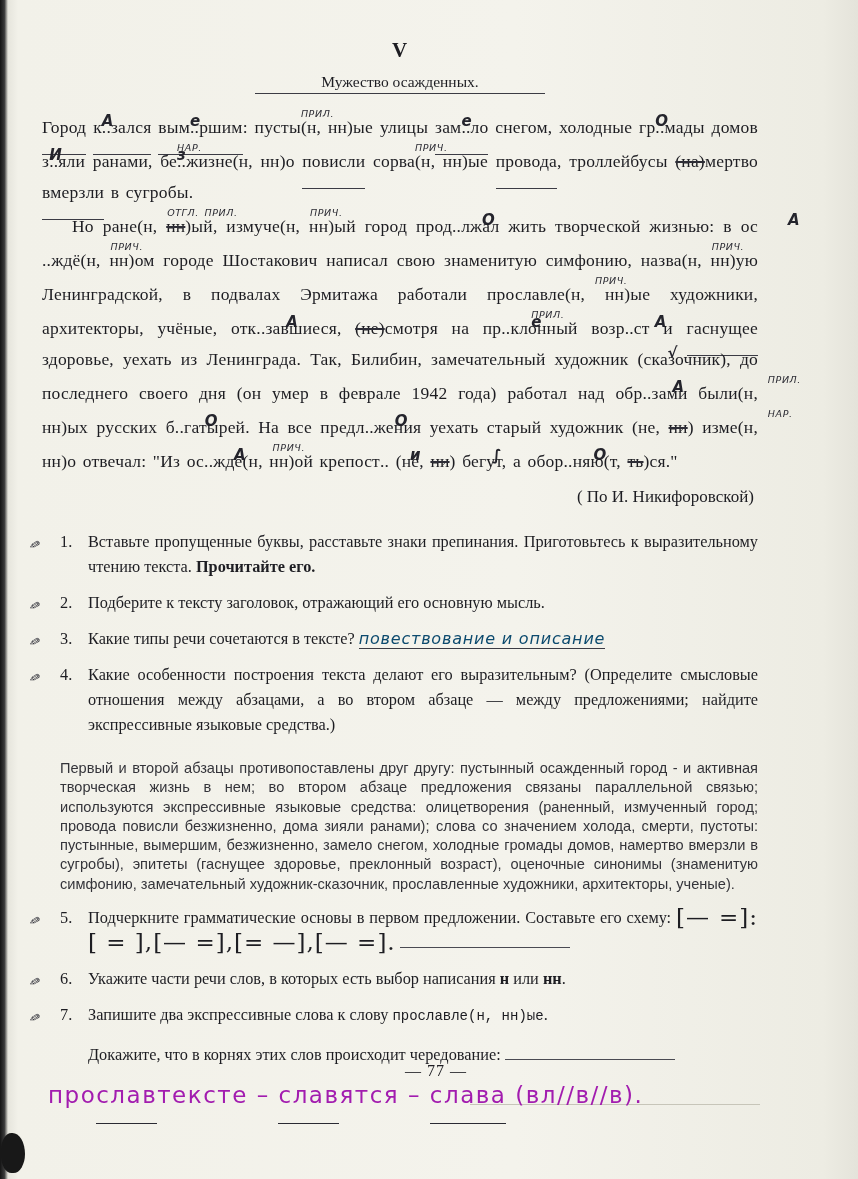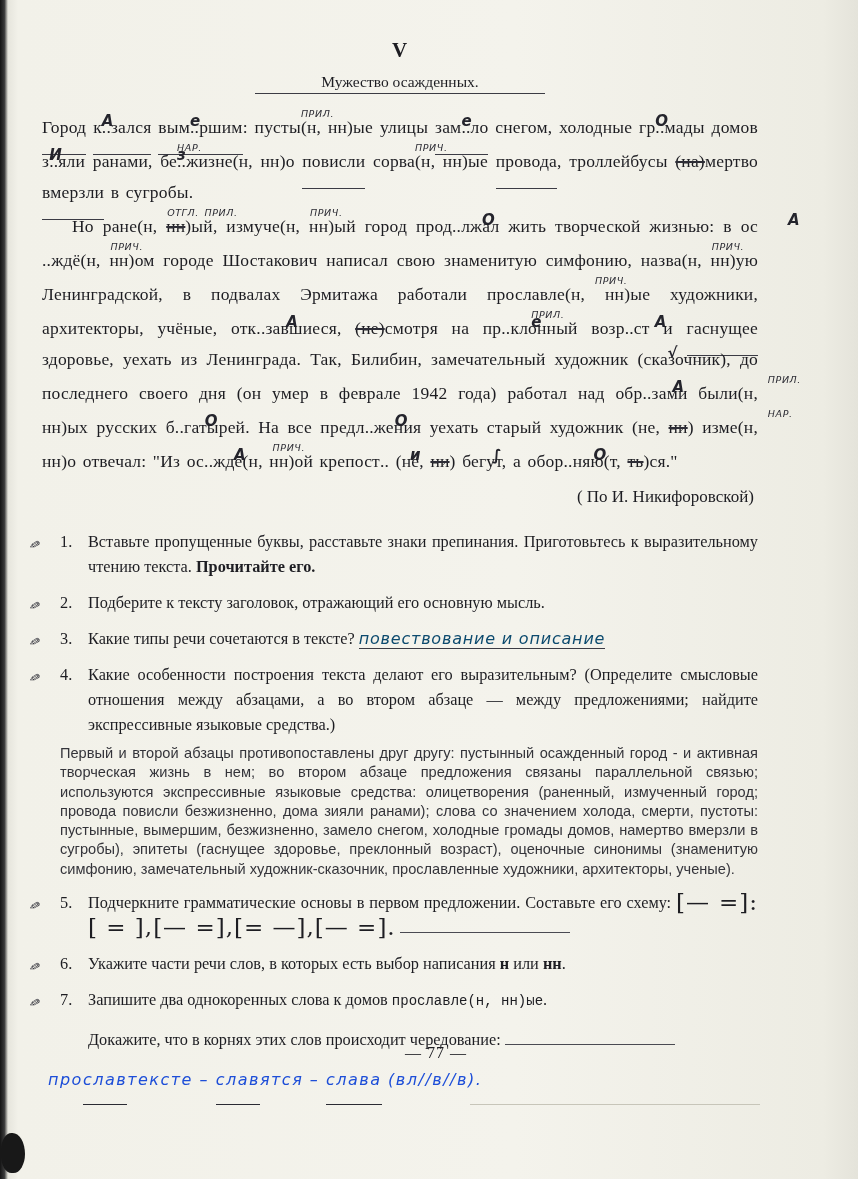--- a/index.html
+++ b/index.html
@@ -29,30 +29,30 @@
   .seg-hl{display:inline-block;width:0;overflow:visible;white-space:nowrap;line-height:12px;
     font-family:"DejaVu Sans",sans-serif;font-style:italic;font-weight:bold;font-size:15px;
     vertical-align:7px;color:#24242c;}
   .seg-l{display:inline-block;width:0;overflow:visible;white-space:nowrap;line-height:9px;
     font-family:"DejaVu Sans",sans-serif;font-style:italic;font-size:9.5px;letter-spacing:0.6px;
     vertical-align:16px;color:#2b2b33;}
   .seg-hu{font-family:"DejaVu Sans",sans-serif;font-style:italic;font-size:16px;
     border-bottom:1.5px solid #3b3b44;color:#0c4a6e;letter-spacing:0.8px;}
   .seg-sch{font-family:"DejaVu Serif",serif;font-size:23px;letter-spacing:1px;vertical-align:-2px;}
   .seg-bl{display:inline-block;width:170px;height:14px;border-bottom:1.2px solid #4a4a52;}
-  .seg-hw{font-family:"DejaVu Sans",sans-serif;font-style:italic;font-size:16px;letter-spacing:1.5px;color:#1d4ed8;}
+  .seg-hw{font-family:"DejaVu Sans",sans-serif;font-size:23px;letter-spacing:1.5px;color:#a21caf;}
   .seg-hwu{border-bottom:1.5px solid #2a2a33;padding-bottom:15px;}
   
   #sections{margin-top:4px;}
   .section{position:relative;margin-top:11px;font-size:16.3px;line-height:25px;text-align:justify;}
   .section-exercise{padding-left:46px;}
   .section-exercise .num{position:absolute;left:18px;}
   .pen-icon{position:absolute;left:-13px;top:3px;font-size:13px;color:#2f2f37;
     transform:rotate(105deg);display:inline-block;}
-  .section-answer{padding-left:18px;margin-top:7px;font-family:"Liberation Sans",sans-serif;
+  .section-answer{padding-left:18px;margin-top:22px;font-family:"Liberation Sans",sans-serif;
     font-size:14.6px;line-height:19.3px;color:#34343a;text-align:justify;}
   .section-note{padding-left:46px;margin-top:13px;}
   .section-handline{padding-left:6px;margin-top:12px;line-height:32px;}
   .footer{position:absolute;left:36px;bottom:34px;width:716px;text-align:center;font-size:16px;letter-spacing:1px;}
 </style>
 </head>
 <body>
 
 <div class="scan-edge-left"></div>
 <div class="scan-blob"></div>
@@ -69,18 +69,18 @@
     </div>
   <div class="attribution">( По И. Никифоровской)</div>
   <div id="sections">
       <div class="section section-exercise"><span class="pen-icon">✎</span><span class="num">1.</span><span class="seg-p">Вставьте пропущенные буквы, расставьте знаки препинания. Приготовьтесь к выразительному чтению текста. </span><span class="seg-pb">Прочитайте его.</span></div>
       <div class="section section-exercise"><span class="pen-icon">✎</span><span class="num">2.</span><span class="seg-p">Подберите к тексту заголовок, отражающий его основную мысль.</span></div>
       <div class="section section-exercise"><span class="pen-icon">✎</span><span class="num">3.</span><span class="seg-p">Какие типы речи сочетаются в тексте? </span><span class="seg-hu">повествование и описание</span></div>
       <div class="section section-exercise"><span class="pen-icon">✎</span><span class="num">4.</span><span class="seg-p">Какие особенности построения текста делают его выразительным? (Определите смысловые отношения между абзацами, а во втором абзаце — между предложениями; найдите экспрессивные языковые средства.)</span></div>
       <div class="section section-answer"><span class="seg-p">Первый и второй абзацы противопоставлены друг другу: пустынный осажденный город - и активная творческая жизнь в нем; во втором абзаце предложения связаны параллельной связью; используются экспрессивные языковые средства: олицетворения (раненный, измученный город; провода повисли безжизненно, дома зияли ранами); слова со значением холода, смерти, пустоты: пустынные, вымершим, безжизненно, замело снегом, холодные громады домов, намертво вмерзли в сугробы), эпитеты (гаснущее здоровье, преклонный возраст), оценочные синонимы (знаменитую симфонию, замечательный художник-сказочник, прославленные художники, архитекторы, ученые).</span></div>
       <div class="section section-exercise"><span class="pen-icon">✎</span><span class="num">5.</span><span class="seg-p">Подчеркните грамматические основы в первом предложении. Составьте его схему: </span><span class="seg-sch">[— =]:[ = ],[— =],[= —],[— =].</span><span class="seg-p"> </span><span class="seg-bl"></span></div>
       <div class="section section-exercise"><span class="pen-icon">✎</span><span class="num">6.</span><span class="seg-p">Укажите части речи слов, в которых есть выбор написания </span><span class="seg-pb">н</span><span class="seg-p"> или </span><span class="seg-pb">нн</span><span class="seg-p">.</span></div>
-      <div class="section section-exercise"><span class="pen-icon">✎</span><span class="num">7.</span><span class="seg-p">Запишите два однокоренных слова к домов </span><span class="seg-pf">прославле(н, нн)ые</span><span class="seg-p">.</span></div>
+      <div class="section section-exercise"><span class="pen-icon">✎</span><span class="num">7.</span><span class="seg-p">Запишите два экспрессивные слова к слову </span><span class="seg-pf">прославле(н, нн)ые</span><span class="seg-p">.</span></div>
       <div class="section section-note"><span class="seg-p">Докажите, что в корнях этих слов происходит чередование: </span><span class="seg-bl"></span></div>
       <div class="section section-handline"><span class="seg-hw">про</span><span class="seg-hw seg-hwu">слав</span><span class="seg-hw">тексте  –  </span><span class="seg-hw seg-hwu">слав</span><span class="seg-hw">ятся  –  </span><span class="seg-hw seg-hwu">слава</span><span class="seg-hw">  (вл//в//в).</span></div>
     </div>
   <div class="footer">— 77 —</div>
 </div>
 
 </body></html>

